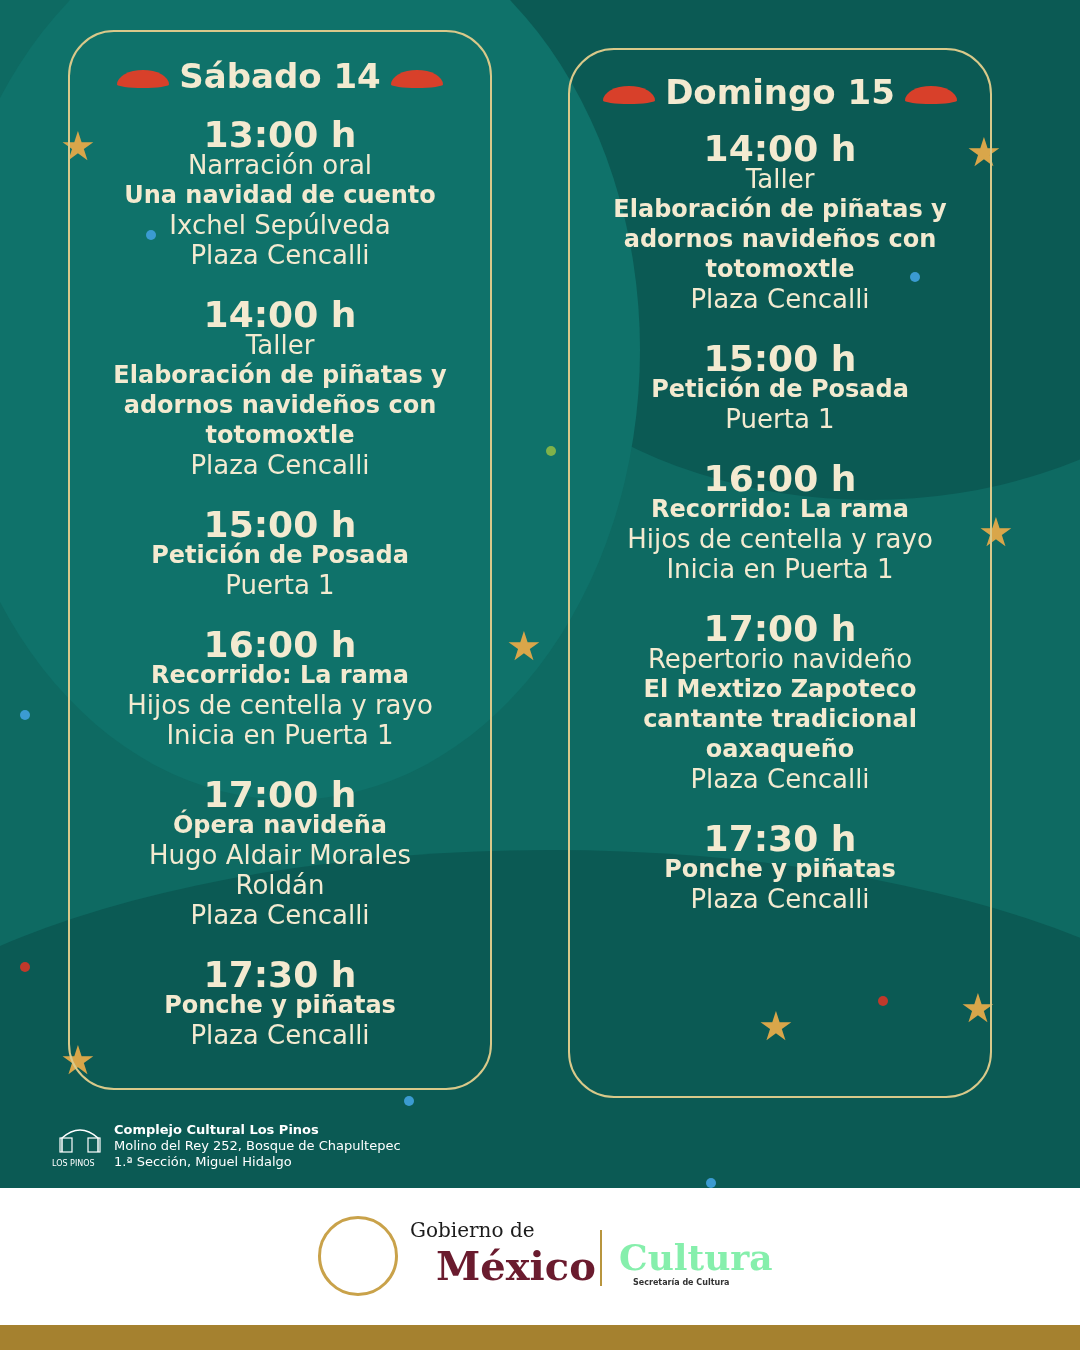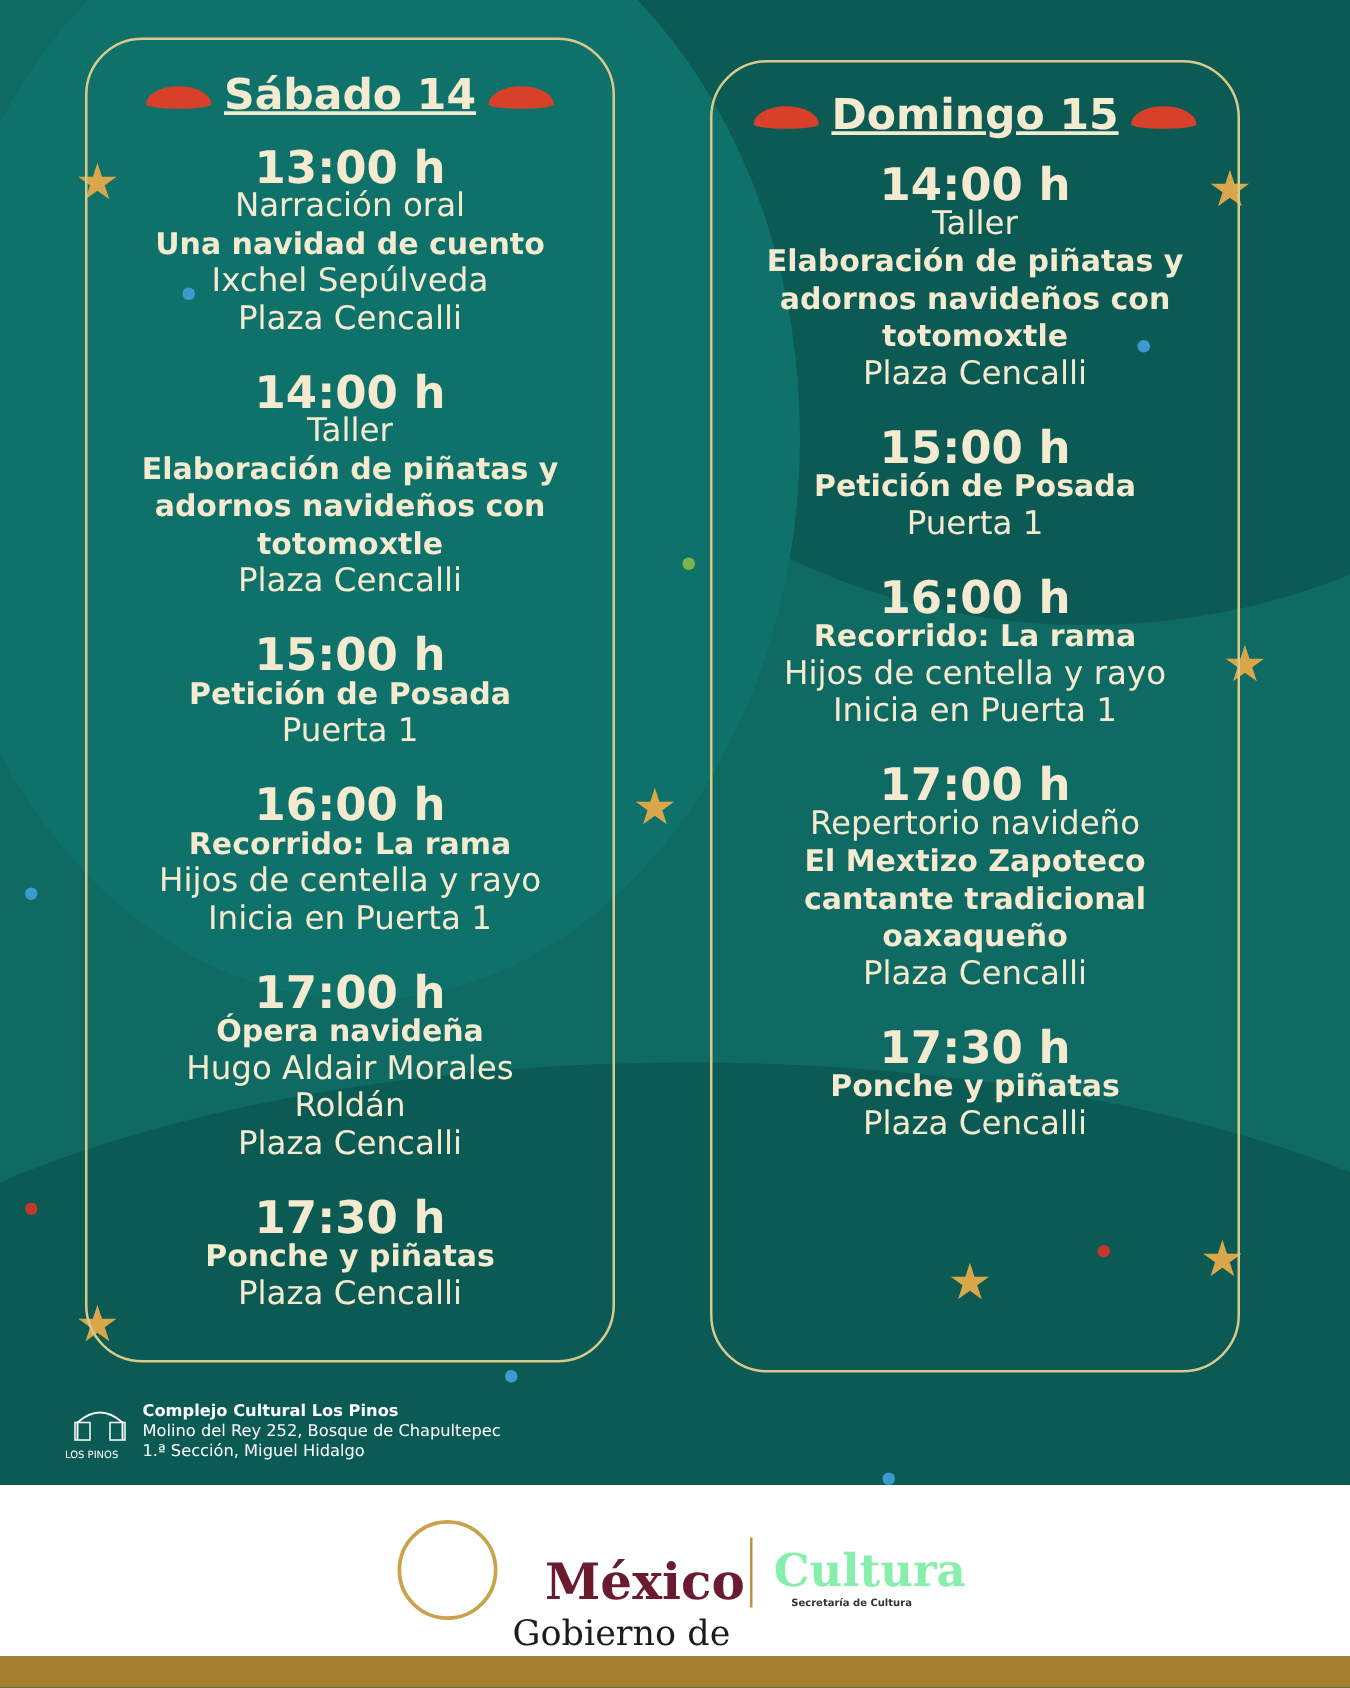--- a/index.html
+++ b/index.html
@@ -2,38 +2,38 @@
 <html><head>
 <meta charset="utf-8">
 <style>
   html,body{margin:0;padding:0;}
   body{width:1080px;height:1350px;position:relative;overflow:hidden;font-family:"DejaVu Sans","Liberation Sans",sans-serif;background:#0f6b63;}
   .bg{position:absolute;left:0;top:0;width:1080px;height:1190px;background:#0e6a62;overflow:hidden;}
   .blob{position:absolute;border-radius:50%;}
   .col{position:absolute;border:2px solid #d9c98a;border-radius:46px;}
   .col.left{left:68px;top:30px;width:420px;height:1056px;}
   .col.right{left:568px;top:48px;width:420px;height:1046px;}
-  .day{position:absolute;left:0;width:100%;text-align:center;font-weight:bold;color:#f3ead0;font-size:34px;text-decoration:underline;}
+  .day{position:absolute;left:0;width:100%;text-align:center;font-weight:bold;color:#f3ead0;font-size:34px;}
   .left .day{top:24px;}
   .right .day{top:22px;}
   .flag{display:inline-block;width:52px;height:18px;background:#d8402a;border-radius:50% 50% 50% 50%/ 80% 80% 20% 20%;vertical-align:middle;margin:0 10px;}
   .events{position:absolute;left:0;width:100%;text-align:center;color:#f3ead0;}
   .left .events{top:88px;}
   .right .events{top:84px;}
   .ev{margin-bottom:30px;}
   .ev .t{font-weight:bold;font-size:36px;line-height:30px;}
   .ev .n{font-size:26px;line-height:30px;}
   .ev .b{font-weight:bold;font-size:24px;line-height:30px;}
   .footer-addr{position:absolute;left:52px;top:1122px;color:#fff;font-size:13px;line-height:16px;}
   .footer-addr .logo{position:absolute;left:0;top:2px;width:56px;height:44px;}
   .footer-addr .txt{position:absolute;left:62px;top:0;width:360px;}
   .white{position:absolute;left:0;top:1188px;width:1080px;height:137px;background:#fff;}
   .gold{position:absolute;left:0;top:1325px;width:1080px;height:25px;background:#a5812f;}
   .seal{position:absolute;left:318px;top:1216px;width:80px;height:80px;border-radius:50%;border:3px solid #c9a24a;box-sizing:border-box;}
-  .gob1{position:absolute;left:410px;top:1290px;font-family:"DejaVu Serif",serif;font-size:28px;color:#1c1c1c;}
+  .gob1{position:absolute;left:410px;top:1218px;font-family:"DejaVu Serif",serif;font-size:20px;color:#1c1c1c;}
   .gob2{position:absolute;left:408px;top:1242px;font-family:"DejaVu Serif",serif;font-weight:bold;font-size:40px;color:#6a1b2e;margin-left:28px;}
   .divider{position:absolute;left:600px;top:1230px;width:2px;height:56px;background:#b8953e;}
   .cult{position:absolute;left:619px;top:1236px;font-family:"DejaVu Serif",serif;font-weight:bold;font-size:36px;color:#86efac;}
   .cultsub{position:absolute;left:633px;top:1278px;font-size:8px;font-weight:bold;color:#333;}
   .dot{position:absolute;width:10px;height:10px;border-radius:50%;}
   .star{position:absolute;color:#d9a64a;font-size:40px;line-height:40px;}
 </style>
 </head>
 <body>
 

